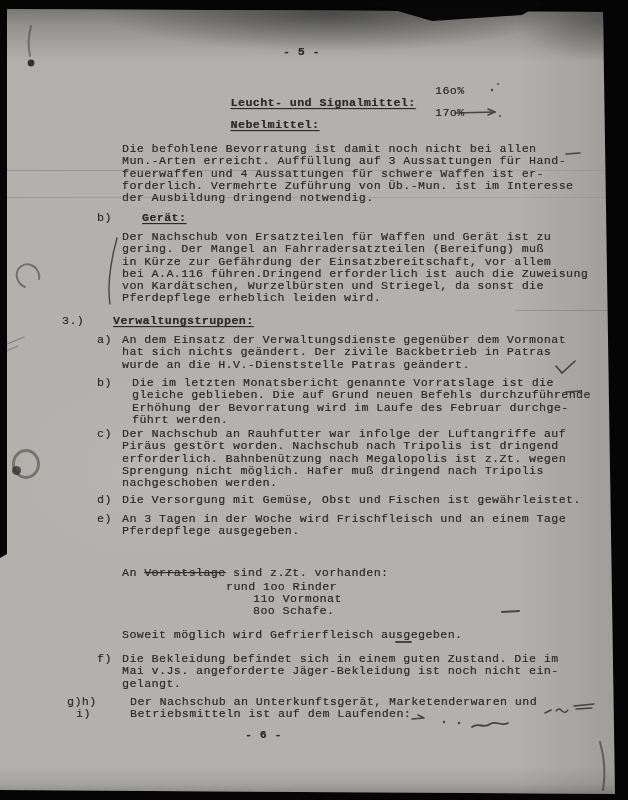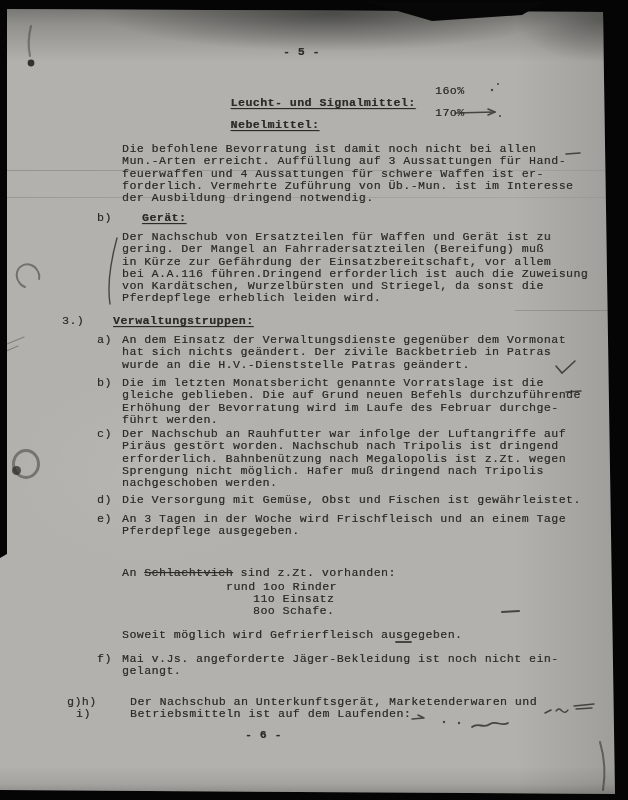--- a/index.html
+++ b/index.html
@@ -75,41 +75,41 @@
   <div class="abs txt u bold" style="left:126px;top:212px">Gerät:</div>
   <div class="abs txt" style="left:122px;top:231px"><div class="tl">Der Nachschub von Ersatzteilen für Waffen und Gerät ist zu</div><div class="tl">gering. Der Mangel an Fahrradersatzteilen (Bereifung) muß</div><div class="tl">in Kürze zur Gefährdung der Einsatzbereitschaft, vor allem</div><div class="tl">bei A.A.116 führen.Dringend erforderlich ist auch die Zuweisung</div><div class="tl">von Kardätschen, Wurzelbürsten und Striegel, da sonst die</div><div class="tl">Pferdepflege erheblich leiden wird.</div></div>
 
   <div class="abs txt" style="left:62px;top:315px">3.)</div>
   <div class="abs txt u bold" style="left:97px;top:315px">Verwaltungstruppen:</div>
 
   <div class="abs txt" style="left:97px;top:334px">a)</div>
   <div class="abs txt" style="left:122px;top:334px"><div class="tl">An dem Einsatz der Verwaltungsdienste gegenüber dem Vormonat</div><div class="tl">hat sich nichts geändert. Der zivile Backbetrieb in Patras</div><div class="tl">wurde an die H.V.-Dienststelle Patras geändert.</div></div>
 
   <div class="abs txt" style="left:97px;top:377px">b)</div>
-  <div class="abs txt" style="left:122px;top:377px"><div class="tl">Die im letzten Monatsbericht genannte Vorratslage ist die</div><div class="tl">gleiche geblieben. Die auf Grund neuen Befehls durchzuführende</div><div class="tl">Erhöhung der Bevorratung wird im Laufe des Februar durchge-</div><div class="tl">führt werden.</div></div>
+  <div class="abs txt" style="left:132px;top:377px"><div class="tl">Die im letzten Monatsbericht genannte Vorratslage ist die</div><div class="tl">gleiche geblieben. Die auf Grund neuen Befehls durchzuführende</div><div class="tl">Erhöhung der Bevorratung wird im Laufe des Februar durchge-</div><div class="tl">führt werden.</div></div>
 
   <div class="abs txt" style="left:97px;top:428px">c)</div>
   <div class="abs txt" style="left:122px;top:428px"><div class="tl">Der Nachschub an Rauhfutter war infolge der Luftangriffe auf</div><div class="tl">Piräus gestört worden. Nachschub nach Tripolis ist dringend</div><div class="tl">erforderlich. Bahnbenützung nach Megalopolis ist z.Zt. wegen</div><div class="tl">Sprengung nicht möglich. Hafer muß dringend nach Tripolis</div><div class="tl">nachgeschoben werden.</div></div>
 
   <div class="abs txt" style="left:97px;top:494px">d)</div>
   <div class="abs txt" style="left:122px;top:494px"><div class="tl">Die Versorgung mit Gemüse, Obst und Fischen ist gewährleistet.</div></div>
 
   <div class="abs txt" style="left:97px;top:513px">e)</div>
   <div class="abs txt" style="left:122px;top:513px"><div class="tl">An 3 Tagen in der Woche wird Frischfleisch und an einem Tage</div><div class="tl">Pferdepflege ausgegeben.</div></div>
 
-  <div class="abs txt" style="left:122px;top:567px"><span>An </span><span class="strike">Schlachtvieh</span><span> sind z.Zt. vorhanden:</span></div>
+  <div class="abs txt" style="left:122px;top:567px"><span>An </span><span class="strike">Vorratslage</span><span> sind z.Zt. vorhanden:</span></div>
 
   <div class="abs txt" style="left:226px;top:581px">rund 1oo Rinder</div>
-  <div class="abs txt" style="left:253px;top:593px">11o Einsatz</div>
+  <div class="abs txt" style="left:253px;top:593px">11o Vormonat</div>
   <div class="abs txt" style="left:253px;top:605px">8oo Schafe.</div>
 
   <div class="abs txt" style="left:122px;top:629px">Soweit möglich wird Gefrierfleisch ausgegeben.</div>
 
   <div class="abs txt" style="left:97px;top:653px">f)</div>
-  <div class="abs txt" style="left:122px;top:653px"><div class="tl">Mai v.Js. angeforderte Jäger-Bekleidung ist noch nicht ein-</div><div class="tl">gelangt.</div></div>
+  <div class="abs txt" style="left:122px;top:653px"><div class="tl">Die Bekleidung befindet sich in einem guten Zustand. Die im</div><div class="tl">Mai v.Js. angeforderte Jäger-Bekleidung ist noch nicht ein-</div><div class="tl">gelangt.</div></div>
 
   <div class="abs txt" style="left:67px;top:696px">g)h)</div>
   <div class="abs txt" style="left:76px;top:708px">i)</div>
   <div class="abs txt" style="left:130px;top:696px"><div class="tl">Der Nachschub an Unterkunftsgerät, Marketenderwaren und</div><div class="tl">Betriebsmitteln ist auf dem Laufenden:</div></div>
 
   <div class="abs txt bold" style="left:245px;top:729px">- 6 -</div>
 
   <svg class="hand" width="628" height="800" viewBox="0 0 628 800">
     <g stroke="#32322e" stroke-width="1.6" fill="none" stroke-linecap="round" opacity="0.85">
 

